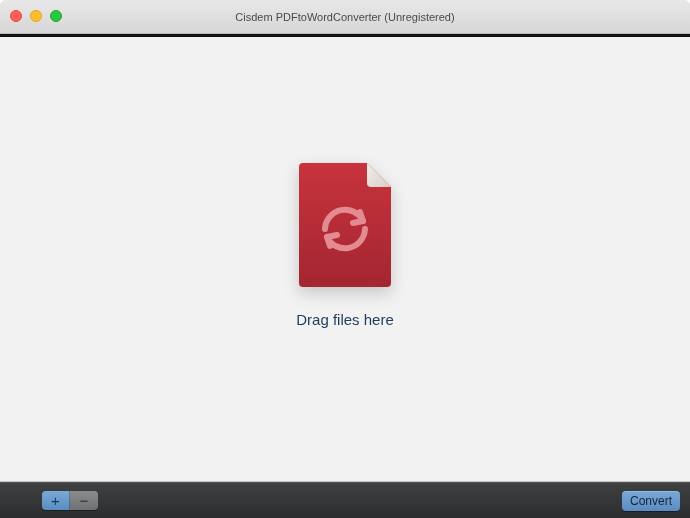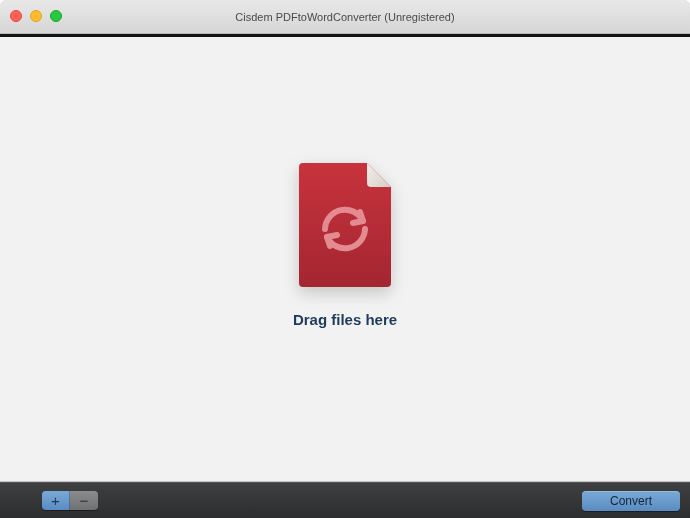--- a/index.html
+++ b/index.html
@@ -64,21 +64,21 @@
   }
   .file-icon-wrap {
     position: relative;
     width: 100px;
     height: 128px;
     filter: drop-shadow(0 6px 8px rgba(0,0,0,0.18));
   }
   .drag-text {
     color: #1d3b5a;
     font-size: 15px;
-    font-weight: 700;
+    font-weight: 400;
   }
   .toolbar {
     height: 36px;
     background: linear-gradient(#3e4042, #2b2d2f);
     border-top: 1px solid #555;
     display: flex;
     align-items: center;
     padding: 0 10px;
   }
   .seg {
@@ -105,21 +105,21 @@
   }
   .seg-btn.remove {
     background: linear-gradient(#8a8c8e, #6e7072);
     color: #2b2d2f;
   }
   .spacer { flex: 1; }
   .convert-btn {
     background: linear-gradient(#79a9d6, #5a8cc2);
     border-radius: 4px;
     height: 20px;
-    padding: 0 28px;
+    padding: 0 8px;
     display: flex;
     align-items: center;
     color: #12263a;
     font-size: 12px;
     box-shadow: inset 0 1px 0 rgba(255,255,255,0.2), 0 1px 0 rgba(0,0,0,0.4);
     cursor: pointer;
   }
 </style>
 </head>
 <body>

